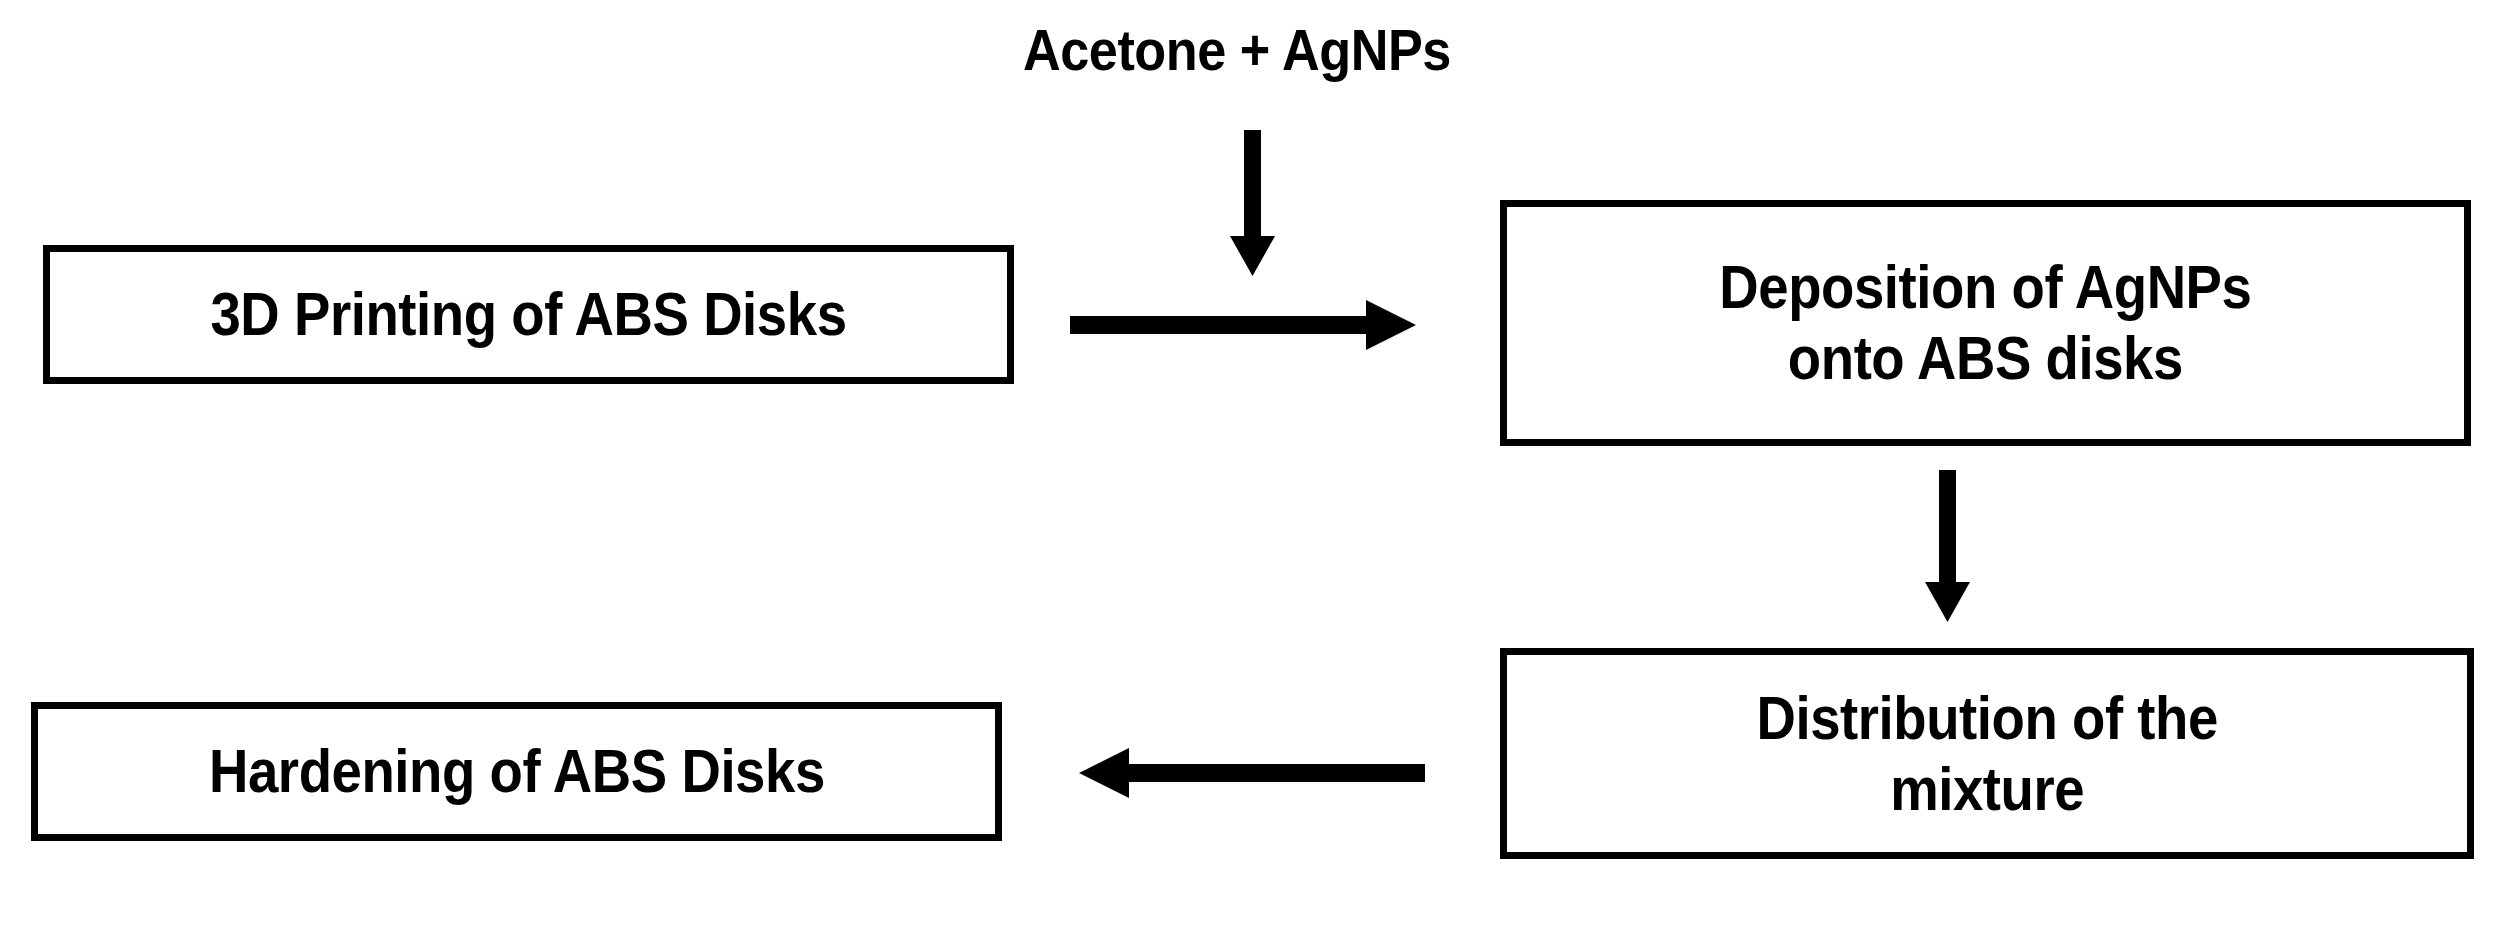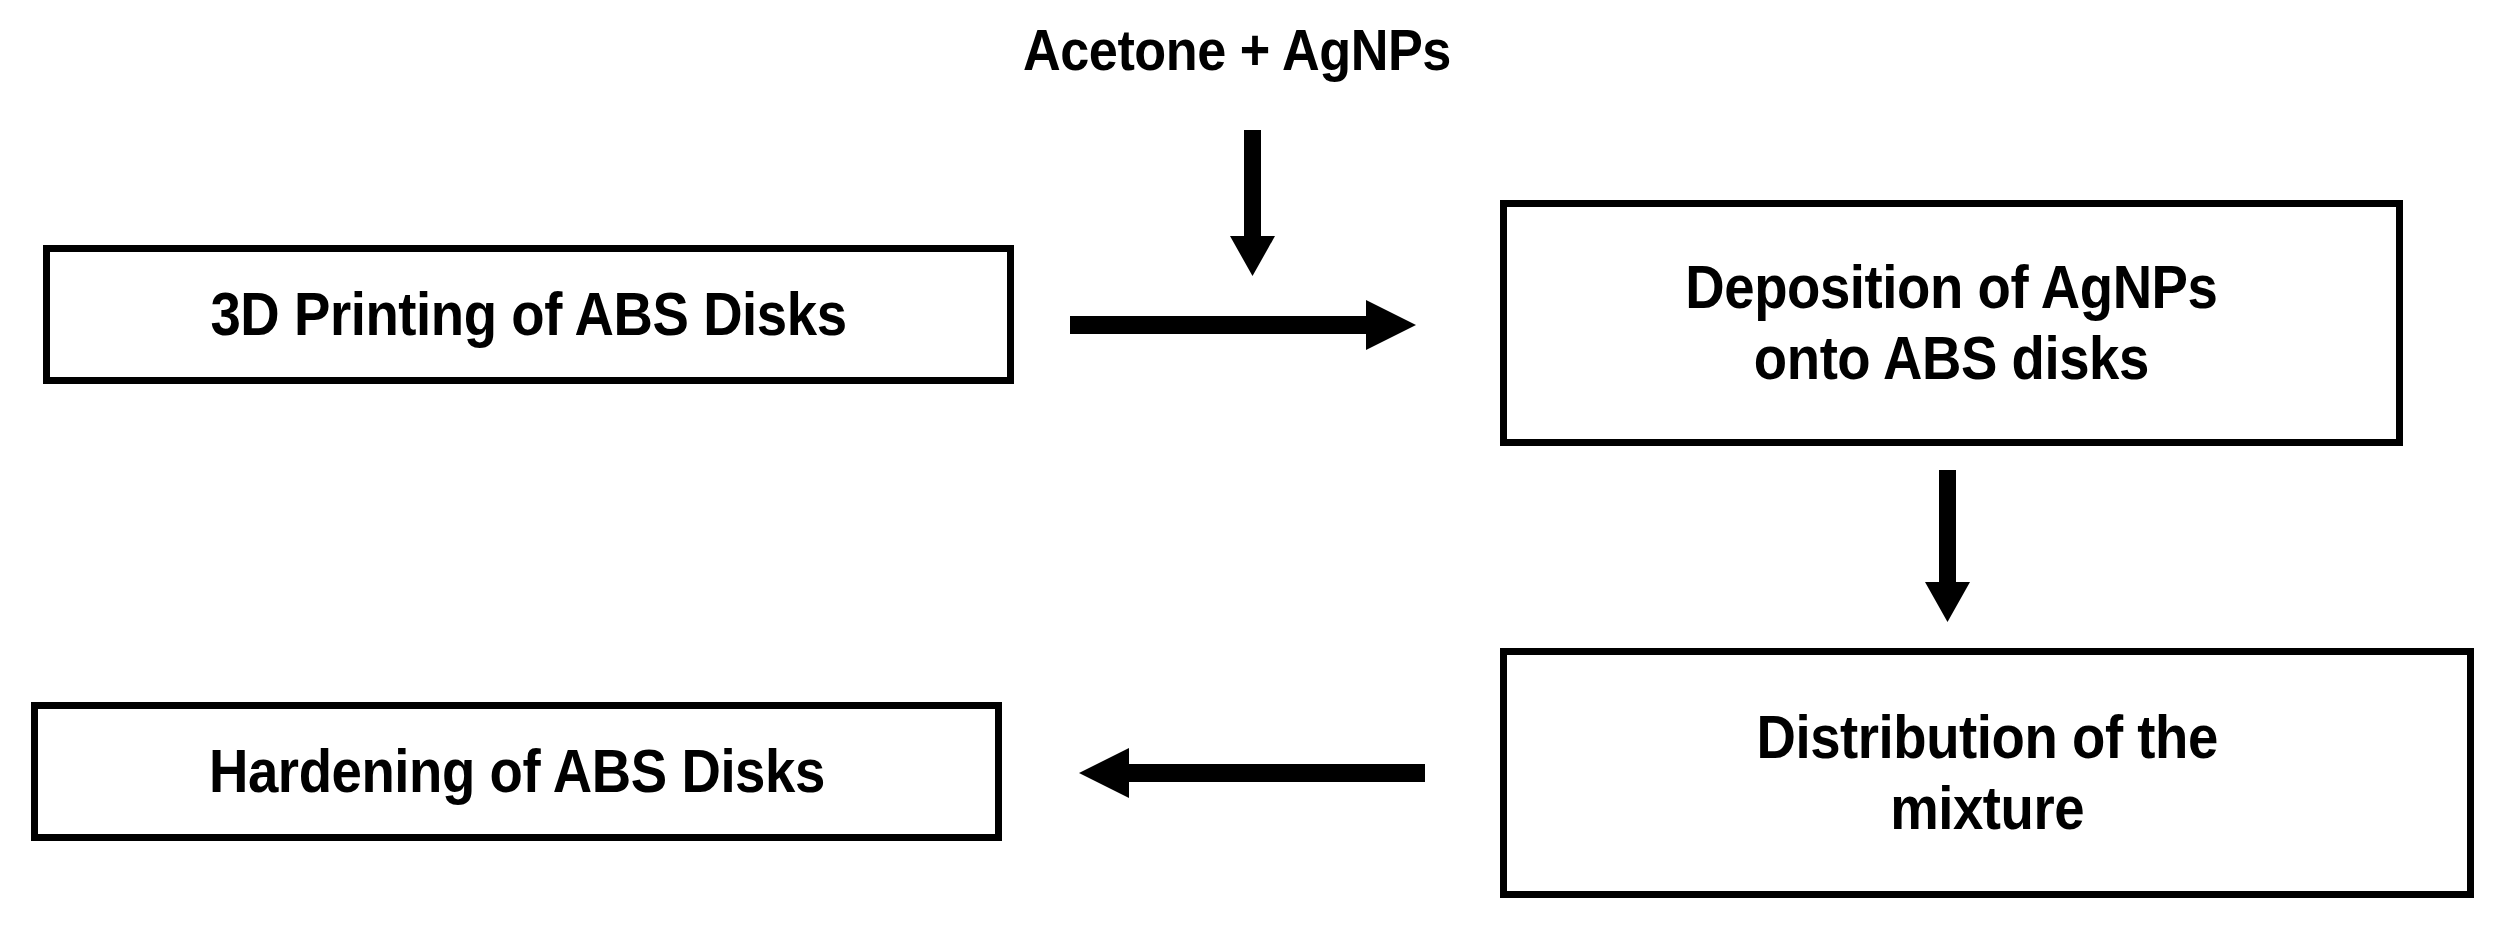--- a/index.html
+++ b/index.html
@@ -34,22 +34,22 @@
     line-height: 1.14;
     letter-spacing: -0.5px;
     transform: scaleX(0.88);
     transform-origin: center center;
     white-space: pre-line;
     padding: 0 10px;
   }
 
   
   #box-print        { left: 31px;   top: 245px; width: 971px;  height: 139px; margin-left: 12px; }
-  #box-deposition   { left: 1500px; top: 200px; width: 903px;  height: 246px; }
-  #box-distribution { left: 1500px; top: 648px; width: 974px;  height: 250px; }
+  #box-deposition   { left: 1500px; top: 200px; width: 971px;  height: 246px; }
+  #box-distribution { left: 1500px; top: 648px; width: 974px;  height: 211px; }
   #box-hardening    { left: 31px;   top: 702px; width: 971px;  height: 139px; text-align: right; }
 
   #box-print .box-label        { font-size: 62px; }
   #box-hardening .box-label    { font-size: 62px; }
   #box-deposition .box-label   { font-size: 62px; }
   #box-distribution .box-label { font-size: 62px; }
 
   
   #input-label {
     position: absolute;

